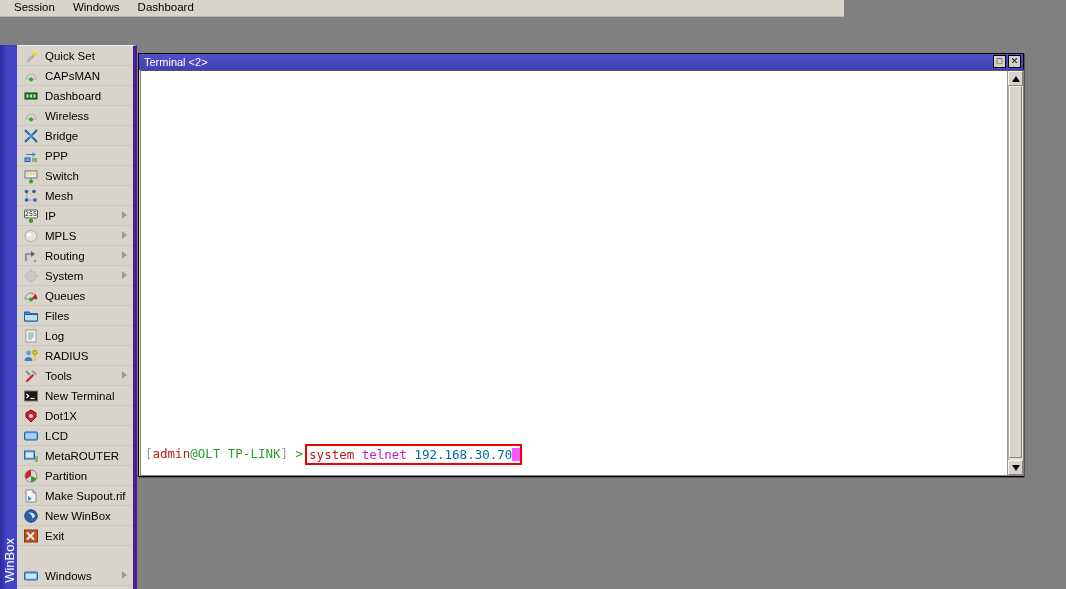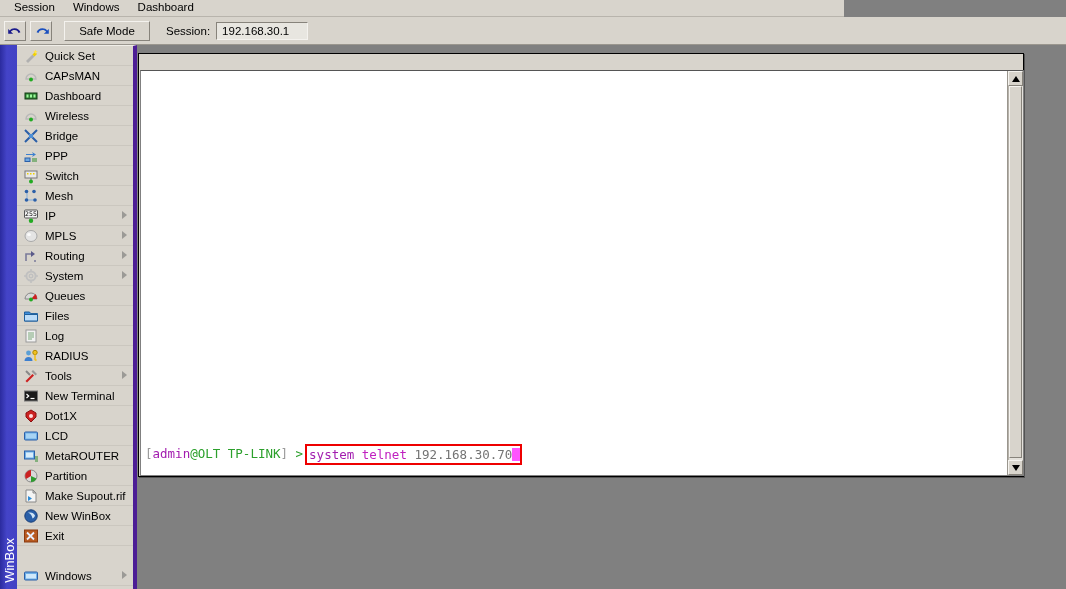--- a/index.html
+++ b/index.html
@@ -159,21 +159,21 @@
     overflow: hidden;
   }
   .termtext {
     position: absolute; left: 4px; bottom: 10px;
     font-family: "DejaVu Sans Mono", monospace;
     font-size: 12.5px;
     line-height: 16px;
     white-space: pre;
   }
   .c-gray { color: #9a9a9a; }
-  .c-cyan { color: #a21caf; }
+  .c-cyan { color: #b91c1c; }
   .c-green { color: #2ca02c; }
   .c-magenta { color: #c020c0; margin-top: 33px; }
   .cmdbox {
     display: inline-block;
     border: 2px solid #ee0000;
     padding: 0 0 0 2px;
     margin-left: 2px;
     background: #ffffff;
     vertical-align: middle;
     line-height: 17px;
@@ -222,35 +222,20 @@
 <body>
 
 <div id="app">
 
   <div class="menubar">
     <div class="mitem">Session</div>
     <div class="mitem">Windows</div>
     <div class="mitem">Dashboard</div>
   </div>
 
-  <div class="toolbar">
-    <div class="tbtn">
-      <svg width="15" height="14" viewBox="0 0 15 14">
-        <path d="M8.5 4.2C5.4 4.2 3.3 6 2.6 8.3l1.9.8C5 7.3 6.4 6.1 8.5 6.1c1.6 0 2.8.6 3.6 1.6l-2.3 2.1h5.0V5.0l-1.6 1.5C12.1 5.1 10.5 4.2 8.5 4.2z" fill="#1a1a8c" transform="scale(-1,1) translate(-15,0)"></path>
-      </svg>
-    </div>
-    <div class="tbtn">
-      <svg width="15" height="14" viewBox="0 0 15 14">
-        <path d="M8.5 4.2C5.4 4.2 3.3 6 2.6 8.3l1.9.8C5 7.3 6.4 6.1 8.5 6.1c1.6 0 2.8.6 3.6 1.6l-2.3 2.1h5.0V5.0l-1.6 1.5C12.1 5.1 10.5 4.2 8.5 4.2z" fill="#1a4fbf"></path>
-      </svg>
-    </div>
-    <div class="safemode">Safe Mode</div>
-    <div class="sess-label">Session:</div>
-    <div class="sess-value">192.168.30.1</div>
-  </div>
 
   <div class="bluestrip">
     <div class="vtext">WinBox</div>
   </div>
 
   <div class="sidebar">
 
     <div class="srow">
       <svg class="ico" viewBox="0 0 16 16">
         <path d="M3 13l6.5-6.5 2 2L5 15z" fill="#b0b0b0"></path>
@@ -486,23 +471,30 @@
         <rect x="3" y="6" width="10" height="4.5" fill="#cfe8fb"></rect>
       </svg>
       <span class="lbl">Windows</span>
       <span class="arr"></span>
     </div>
 
   </div>
 
   <div class="termwin">
 
+    <div class="termtitle">
+      <span>Terminal &lt;2&gt;</span>
+      <div class="wbtns">
+        <div class="wbtn">□</div>
+        <div class="wbtn">✕</div>
+      </div>
+    </div>
 
     <div class="termbody">
-      <div class="termtext"><span class="c-gray">[</span><span class="c-cyan">admin</span><span class="c-green">@OLT TP-LINK</span><span class="c-gray">]</span> <span class="c-green">&gt;</span><span class="cmdbox"><span class="c-cyan">system</span> <span class="c-magenta">telnet</span> <span style="color:#737373">192.168.30.70</span><span class="cursorblk"></span></span></div>
+      <div class="termtext"><span class="c-gray">[</span><span class="c-cyan">admin</span><span class="c-green">@OLT TP-LINK</span><span class="c-gray">]</span> <span class="c-green">&gt;</span><span class="cmdbox"><span class="c-cyan">system</span> <span class="c-magenta">telnet</span> <span style="color:#0369a1">192.168.30.70</span><span class="cursorblk"></span></span></div>
     </div>
 
     <div class="vscroll">
       <div class="sbtn">
         <span class="tri-up"></span>
       </div>
       <div class="strack">
         <div class="sthumb"></div>
       </div>
       <div class="sbtn bot">

